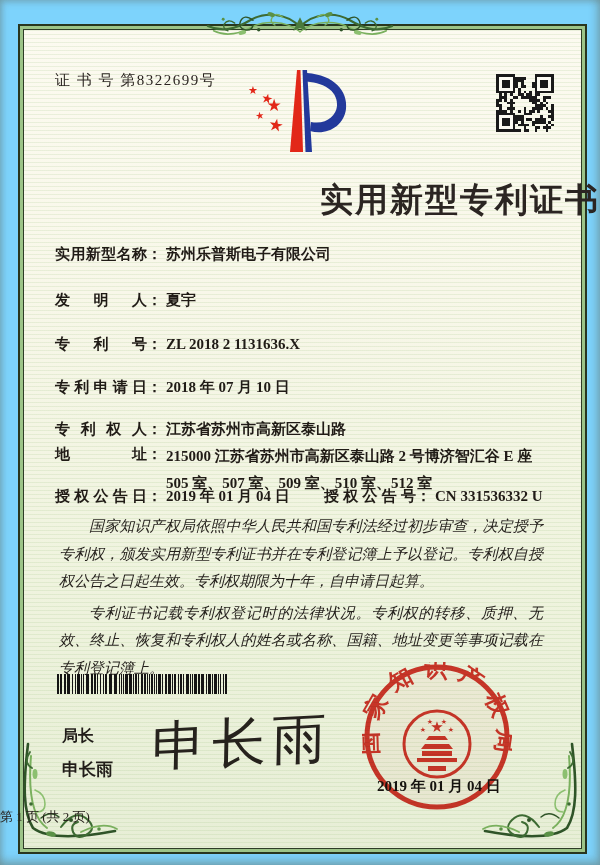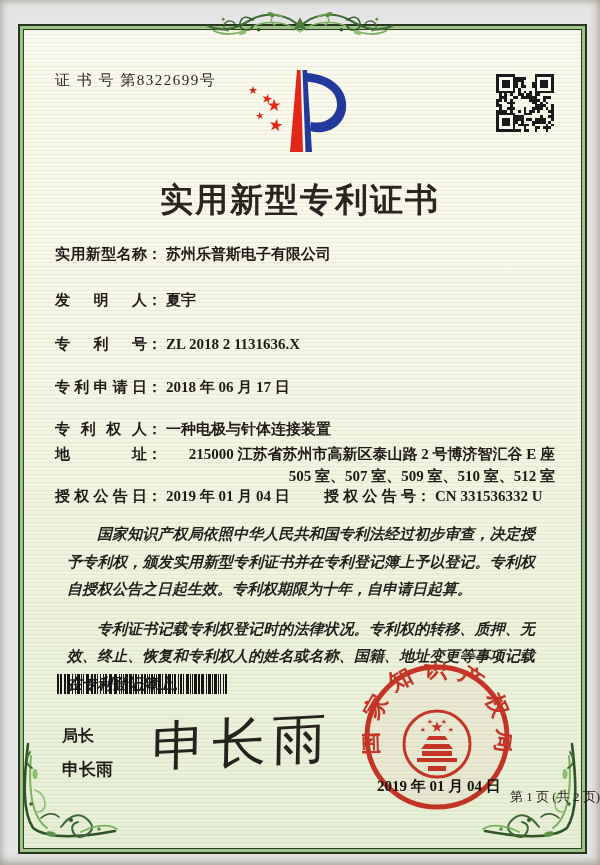--- a/index.html
+++ b/index.html
@@ -1,18 +1,18 @@
 <!DOCTYPE html>
 <html><head>
 <meta charset="utf-8">
 <style>
   html,body{margin:0;padding:0;background:#ffffff;}
   .photo{
     position:relative;width:600px;height:865px;overflow:hidden;
-    background:#e5e5e5;
+    background:#7dd3fc;
     font-family:"Liberation Serif","DejaVu Serif",serif;
     color:#1f1b18;
     box-shadow:inset 0 0 10px rgba(92,84,56,.30), inset -3px -5px 9px rgba(92,84,56,.22), inset 2px 2px 5px rgba(92,84,56,.12);
   }
   
   .frame{
     position:absolute;left:18px;top:24px;width:559px;height:820px;
     border:2px solid #28361f;background:#9cc488;padding:3px;box-sizing:content-box;
   }
   .frame-inner{
@@ -23,49 +23,49 @@
   }
   .garland{position:absolute;left:204px;top:5px;width:192px;height:42px;}
   .corner{position:absolute;top:730px;width:110px;height:112px;}
   .corner-left{left:21px;}
   .corner-right{left:469px;transform:scaleX(-1);}
   
   .cert-no{position:absolute;left:55px;top:71px;font-size:15px;letter-spacing:1.5px;font-weight:500;color:#2a2420;}
   .logo{position:absolute;left:240px;top:64px;width:112px;height:96px;}
   .qr{position:absolute;left:496px;top:74px;width:58px;height:58px;}
   .qr svg{width:100%;height:100%;shape-rendering:crispEdges;}
-  .title{position:absolute;left:0;top:178px;width:600px;text-align:center;
+  .title{position:absolute;left:0;top:178px;width:600px;text-align:right;
     font-size:33px;font-weight:700;letter-spacing:2px;color:#2b2522;}
   
   .row{position:absolute;left:55px;right:45px;font-size:15px;font-weight:700;
     display:flex;align-items:flex-start;line-height:22px;color:#201b16;}
   .lbl{display:inline-flex;justify-content:space-between;width:92px;flex:none;}
   .cln{flex:none;}
   .val{margin-left:4px;}
   .r-name{top:243px;} .r-inventor{top:289px;} .r-patno{top:333px;}
   .r-filing{top:376px;} .r-patentee{top:418px;}
-  .r-addr{top:443px;} .r-addr .val{width:392px;line-height:22px;text-align:right;}
+  .r-addr{top:443px;} .r-addr .val{width:392px;line-height:27px;}
   .r-grant{top:485px;} .r-grant .val1{width:158px;flex:none;}
   
   .paras{position:absolute;left:55px;top:509px;width:492px;font-size:15px;line-height:27.5px;
     font-style:italic;color:#231f1b;text-align:justify;}
-  .paras p{margin:12px;text-indent:2em;font-weight:bold;}
+  .paras p{margin:4px;text-indent:2em;}
   
   .barcode{position:absolute;left:57px;top:674px;width:174px;height:20px;}
   .barcode svg{width:100%;height:100%;shape-rendering:crispEdges;}
   
   .director-title{position:absolute;left:62px;top:726px;font-size:16px;font-weight:700;color:#211d19;}
   .director-name{position:absolute;left:62px;top:758px;font-size:17px;font-weight:700;color:#211d19;}
   .signature{position:absolute;left:152px;top:700px;width:210px;font-size:54px;font-weight:500;
     color:#26221d;transform:rotate(-3deg) skewX(-4deg);letter-spacing:6px;line-height:84px;white-space:nowrap;}
   
   .seal{position:absolute;left:362px;top:662px;width:150px;height:150px;opacity:.93;mix-blend-mode:multiply;}
   .seal-date{position:absolute;left:377px;top:777px;font-size:15px;font-weight:700;color:#16130f;z-index:1;}
   
-  .page-info{position:absolute;left:0;top:788px;width:600px;text-align:right;font-size:13px;color:#26211c;}
+  .page-info{position:absolute;left:0;top:808px;width:600px;text-align:left;font-size:13px;color:#26211c;}
 </style>
 </head>
 <body>
 
 <div class="photo">
 
   <div class="frame">
     <div class="frame-inner"></div>
   </div>
 
@@ -321,31 +321,31 @@
   </div>
   <div class="row r-filing">
     <span class="lbl">
         <span>专</span>
         <span>利</span>
         <span>申</span>
         <span>请</span>
         <span>日</span>
       </span>
       <span class="cln">：</span>
-    <span class="val">2018 年 06 月 17 日</span>
+    <span class="val">2018 年 07 月 10 日</span>
   </div>
   <div class="row r-patentee">
     <span class="lbl">
         <span>专</span>
         <span>利</span>
         <span>权</span>
         <span>人</span>
       </span>
       <span class="cln">：</span>
-    <span class="val">一种电极与针体连接装置</span>
+    <span class="val">江苏省苏州市高新区泰山路</span>
   </div>
   <div class="row r-addr">
     <span class="lbl">
         <span>地</span>
         <span>址</span>
       </span>
       <span class="cln">：</span>
     <span class="val">215000 江苏省苏州市高新区泰山路 2 号博济智汇谷 E 座 505 室、507 室、509 室、510 室、512 室</span>
   </div>
   <div class="row r-grant">

